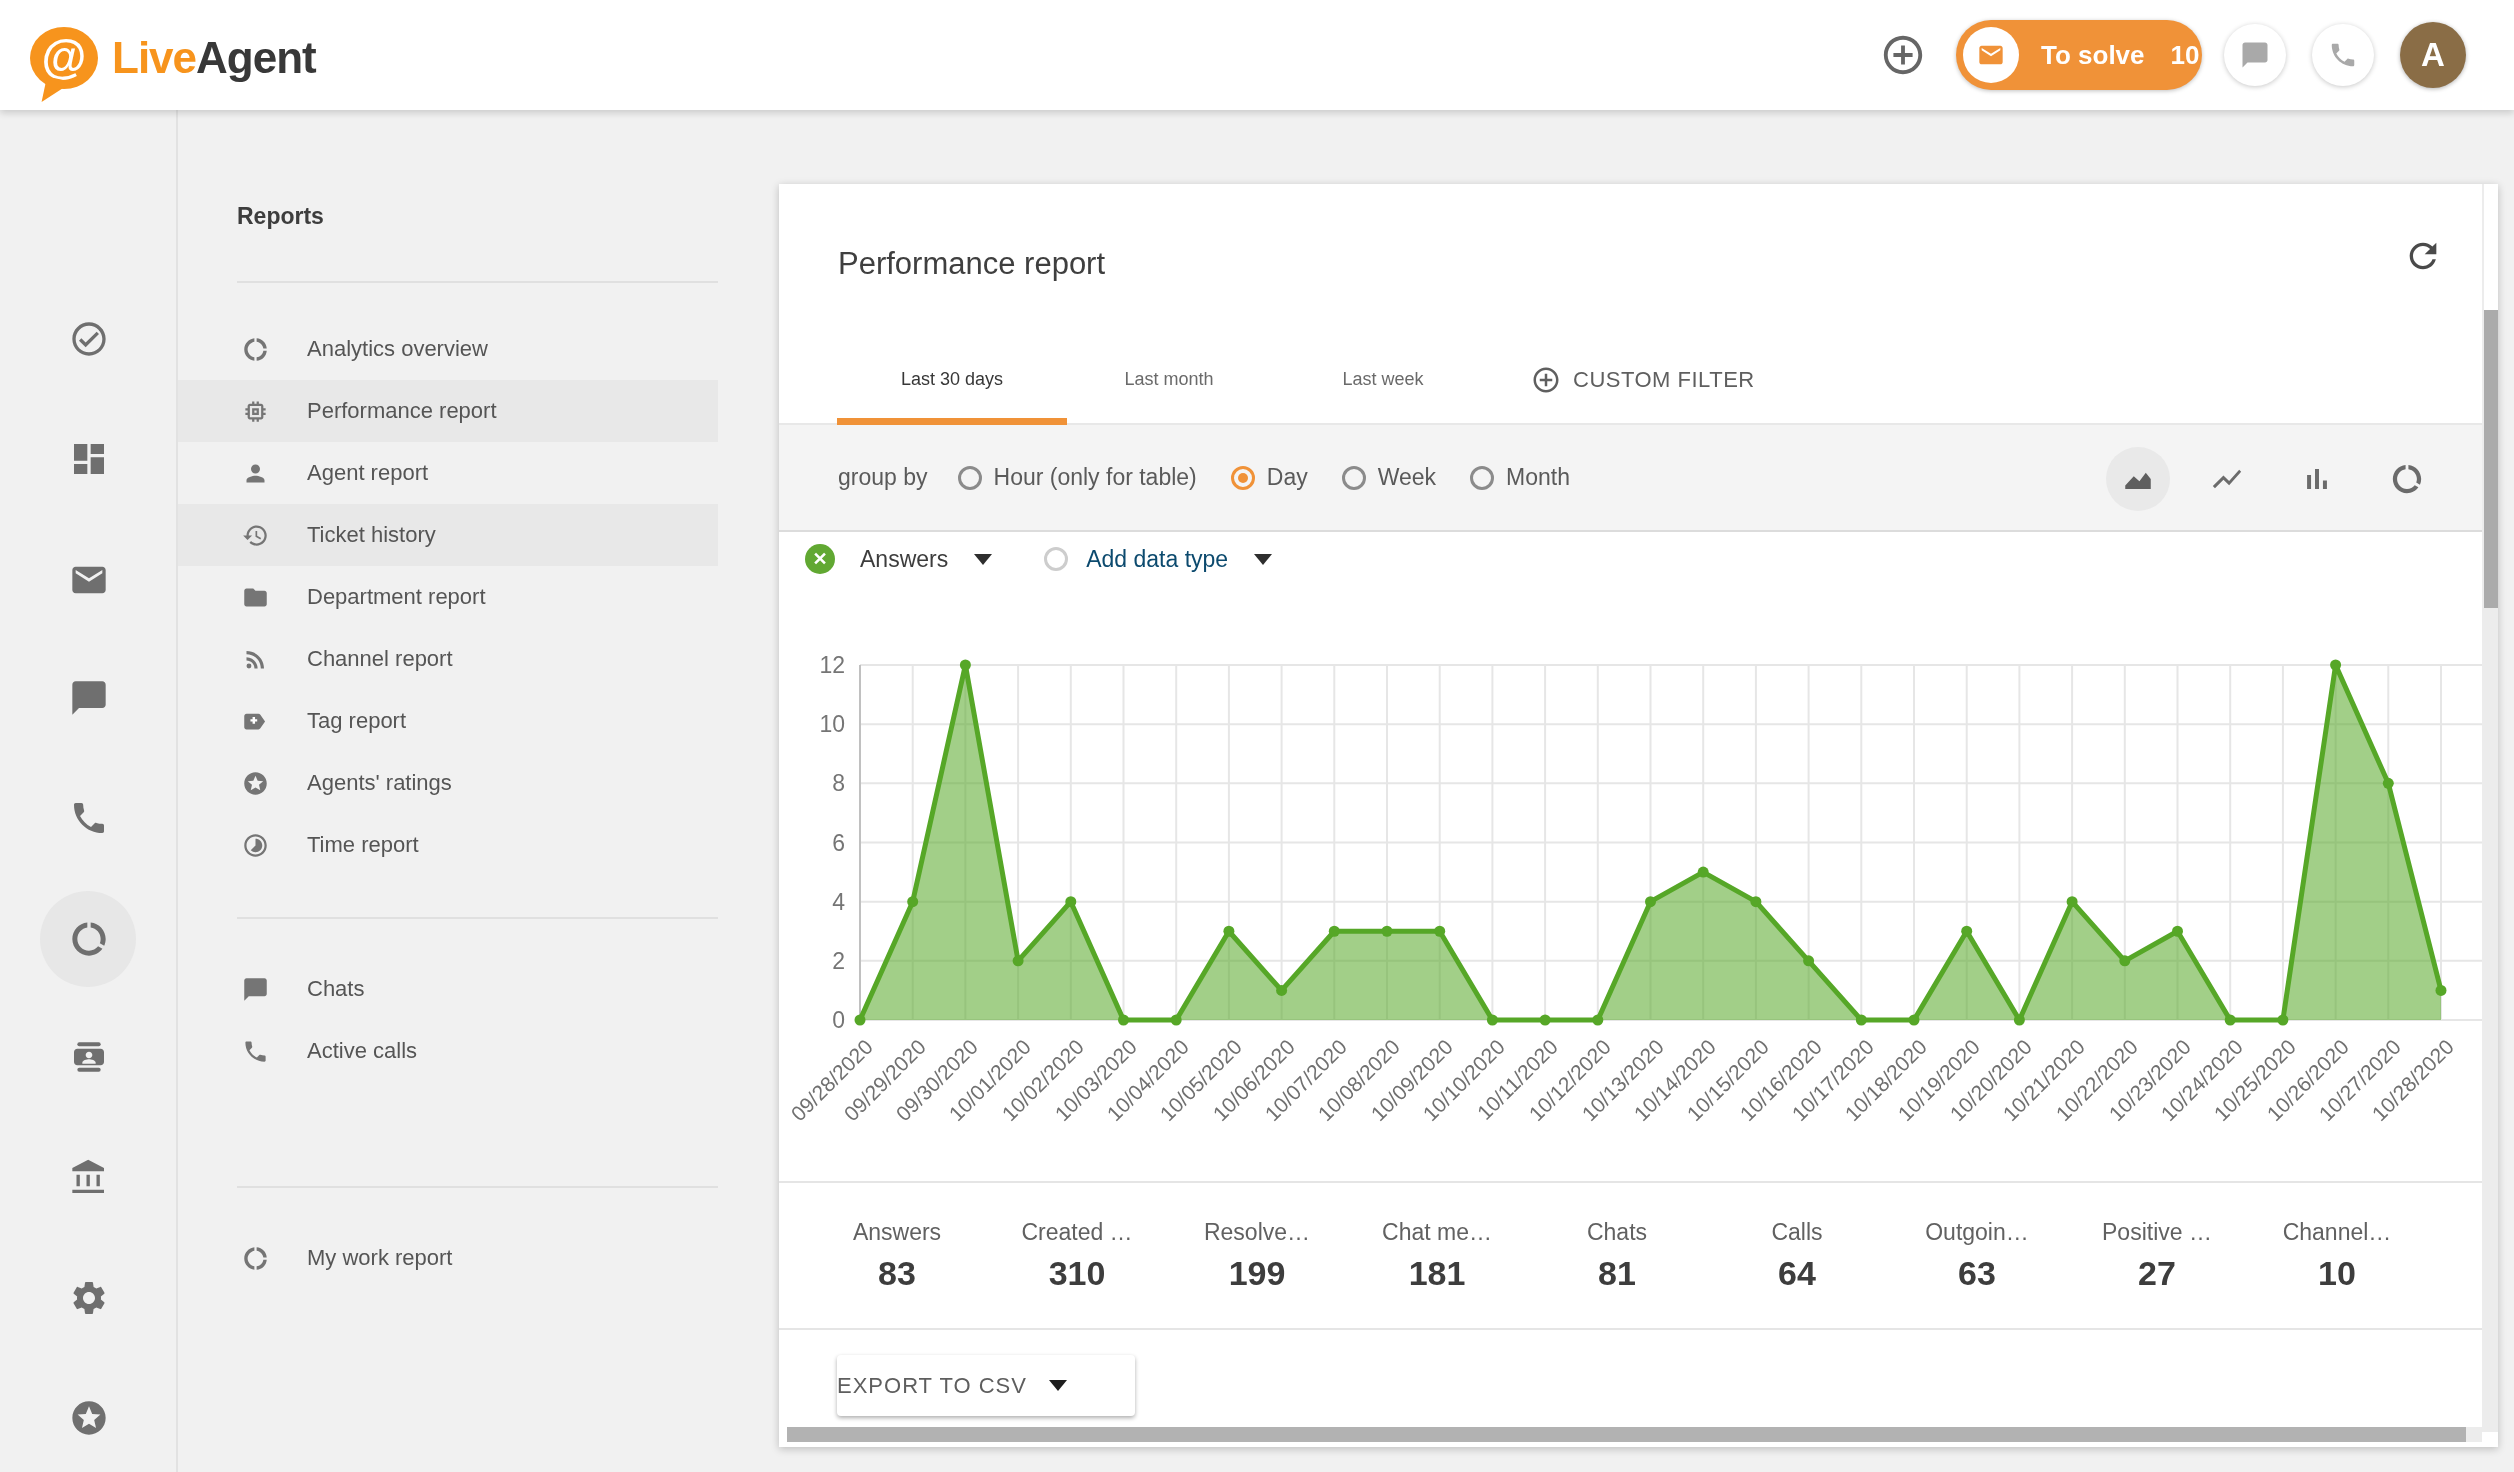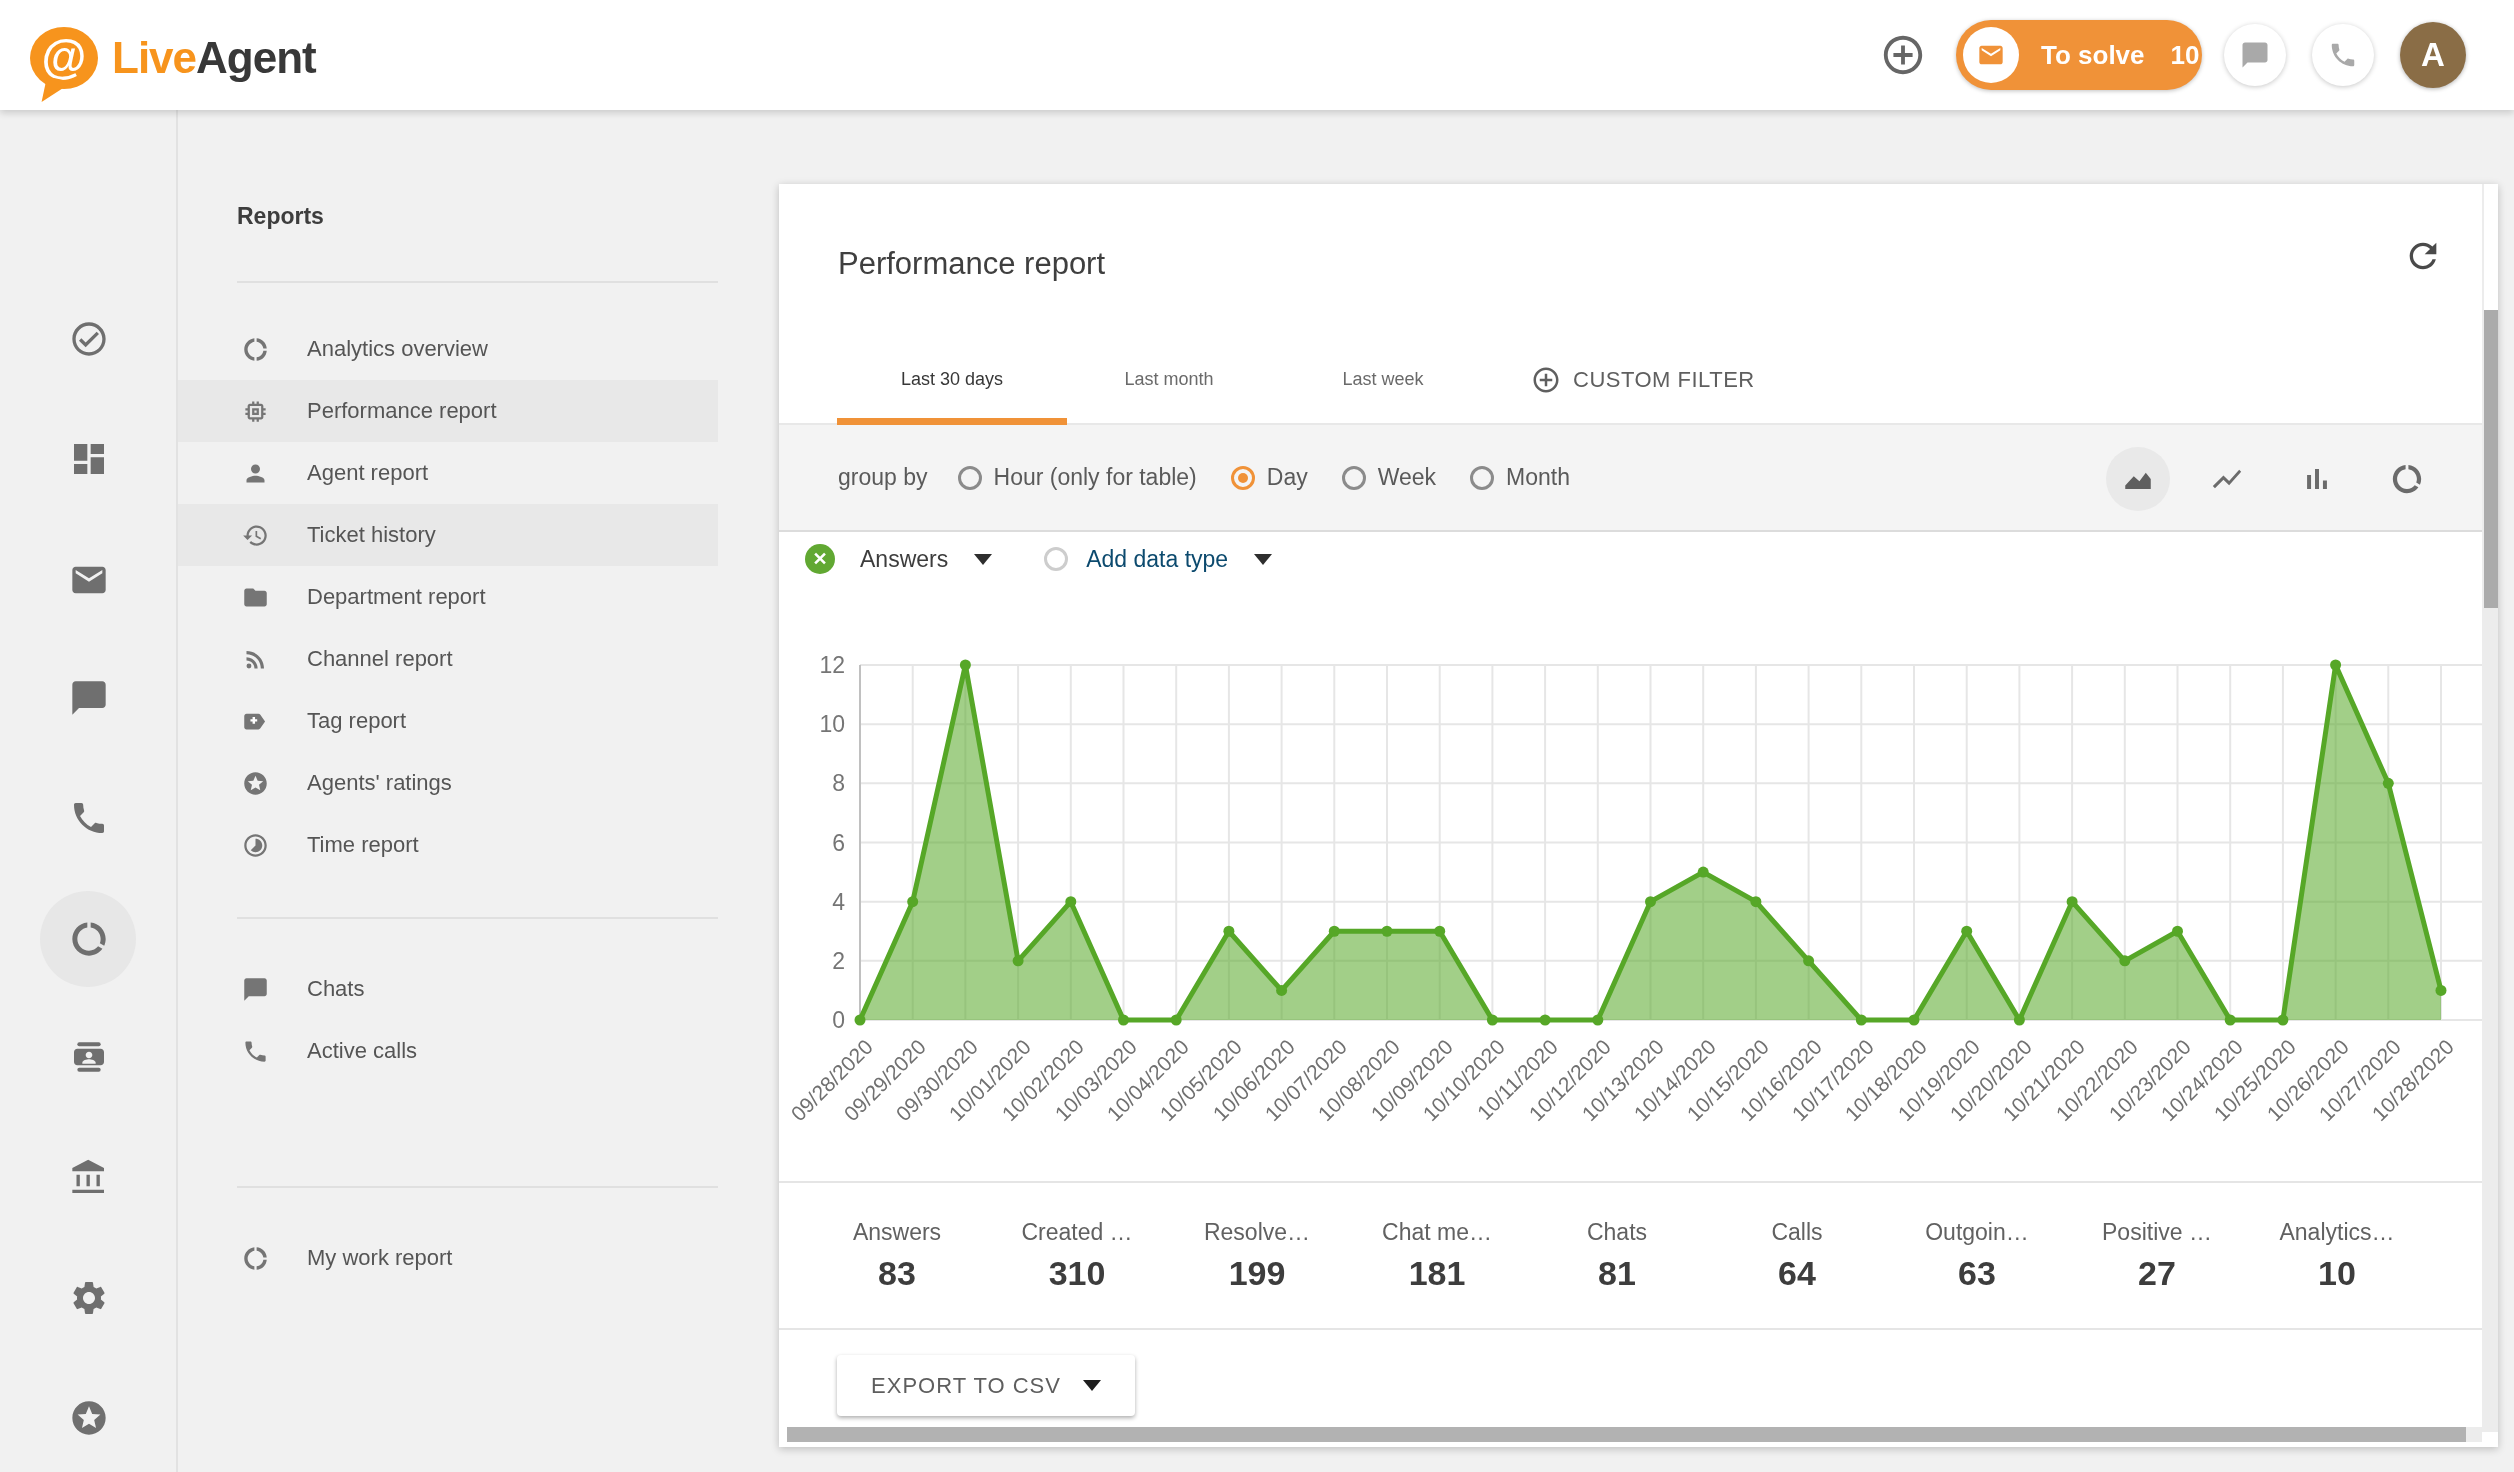--- a/index.html
+++ b/index.html
@@ -88,21 +88,21 @@
     font-size:21px;color:#707070;transform:rotate(-45deg);transform-origin:100% 0;white-space:nowrap;}
 
   #stats-row{position:absolute;left:0;top:997px;width:1703px;height:149px;border-top:2px solid #e5e5e5;
     border-bottom:2px solid #e5e5e5;display:flex;align-items:center;padding:0 55px 0 28px;}
   .stat{flex:1;text-align:center;}
   .stat .s-lbl{font-size:23px;color:#616161;white-space:nowrap;}
   .stat .s-val{font-size:34px;font-weight:bold;color:#3d3d3d;margin-top:8px;}
 
   #export-btn{position:absolute;left:58px;top:1171px;width:298px;height:61px;background:#fff;
     border-radius:4px;box-shadow:0 2px 4px rgba(0,0,0,.32);display:flex;align-items:center;
-    justify-content:center;font-size:22px;color:#5e5e5e;letter-spacing:1px;}
+    justify-content:flex-start;font-size:22px;color:#5e5e5e;letter-spacing:1px;}
   #export-btn .caret{margin-left:22px;border-top-color:#1e1e1e;}
 
   #h-scroll-track{position:absolute;left:8px;top:1243px;width:1695px;height:15px;background:#ececec;}
   #h-scroll-thumb{position:absolute;left:0;top:0;width:1679px;height:15px;background:#b2b2b2;}
   #v-scroll-track{position:absolute;right:0;top:0;width:16px;height:1248px;background:#fff;
     border-left:2px solid #ececec;}
   #v-scroll-lower{position:absolute;right:0;top:424px;width:14px;height:824px;background:#ececec;}
   #v-scroll-thumb{position:absolute;right:0;top:126px;width:14px;height:298px;background:#ababab;}
 
   .mi svg{display:block;width:100%;height:100%;}
@@ -558,21 +558,21 @@
     </div>
     <div class="stat">
       <div class="s-lbl">Outgoin…</div>
         <div class="s-val">63</div>
     </div>
     <div class="stat">
       <div class="s-lbl">Positive …</div>
         <div class="s-val">27</div>
     </div>
     <div class="stat">
-      <div class="s-lbl">Analytics…</div>
+      <div class="s-lbl">Channel…</div>
         <div class="s-val">10</div>
     </div>
   </div>
 
   <div id="export-btn">
     <span>EXPORT TO CSV</span>
     <span class="caret"></span>
   </div>
 
   <div id="v-scroll-track"></div>

